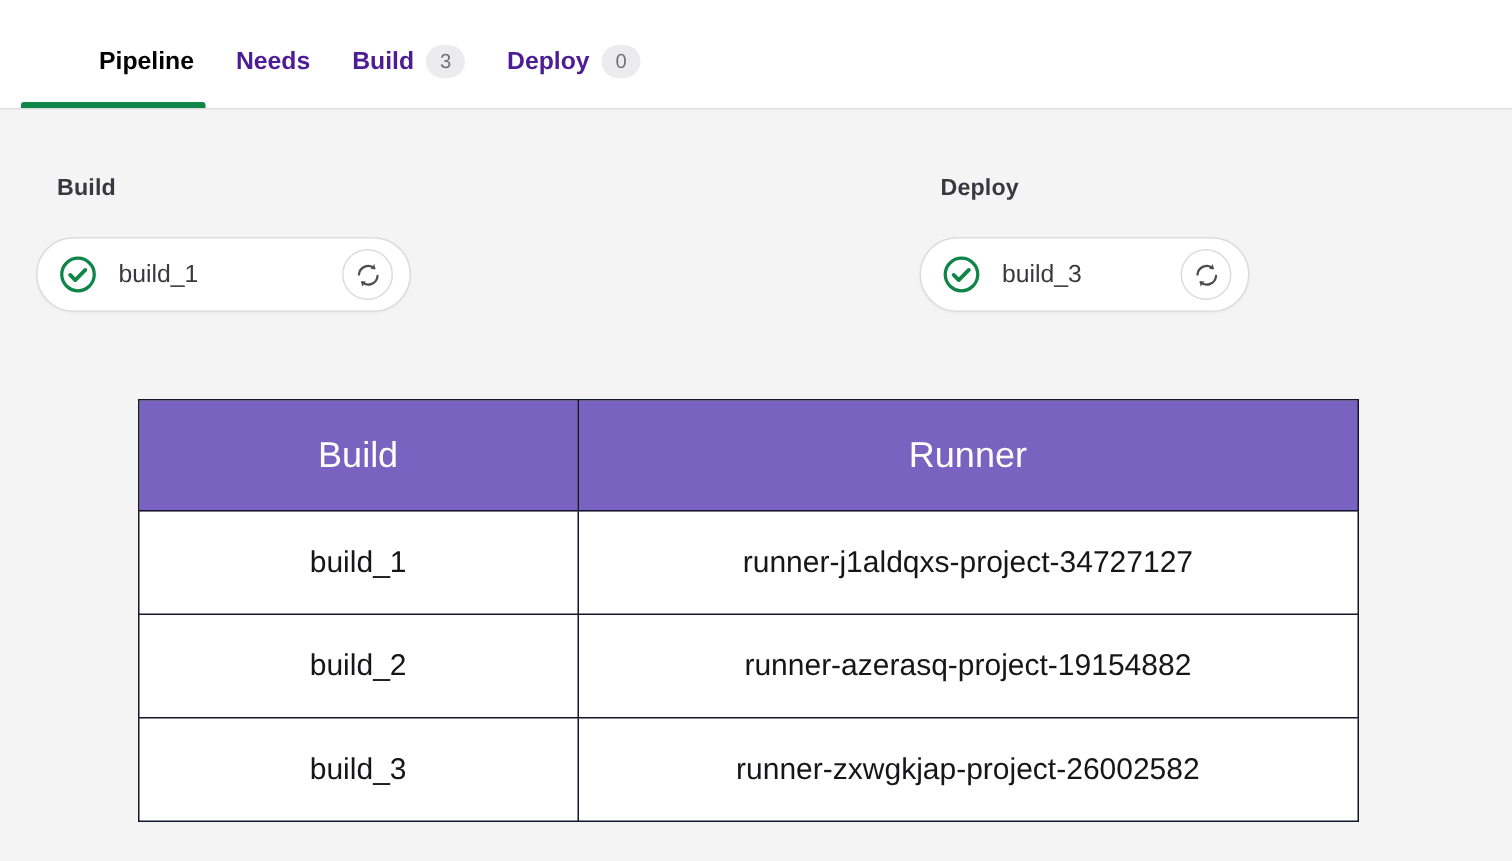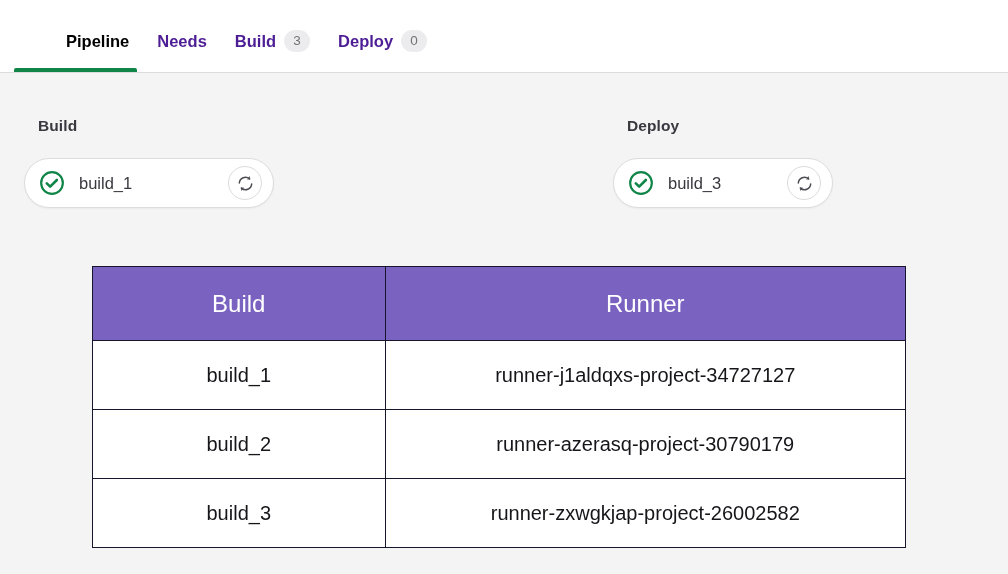--- a/index.html
+++ b/index.html
@@ -263,21 +263,21 @@
         <th class="col-runner">Runner</th>
       </tr>
     </thead>
     <tbody>
       <tr>
         <td>build_1</td>
         <td>runner-j1aldqxs-project-34727127</td>
       </tr>
       <tr>
         <td>build_2</td>
-        <td>runner-azerasq-project-30790179</td>
+        <td>runner-azerasq-project-19154882</td>
       </tr>
       <tr>
         <td>build_3</td>
         <td>runner-zxwgkjap-project-26002582</td>
       </tr>
     </tbody>
   </table>
 
 </div>
 

